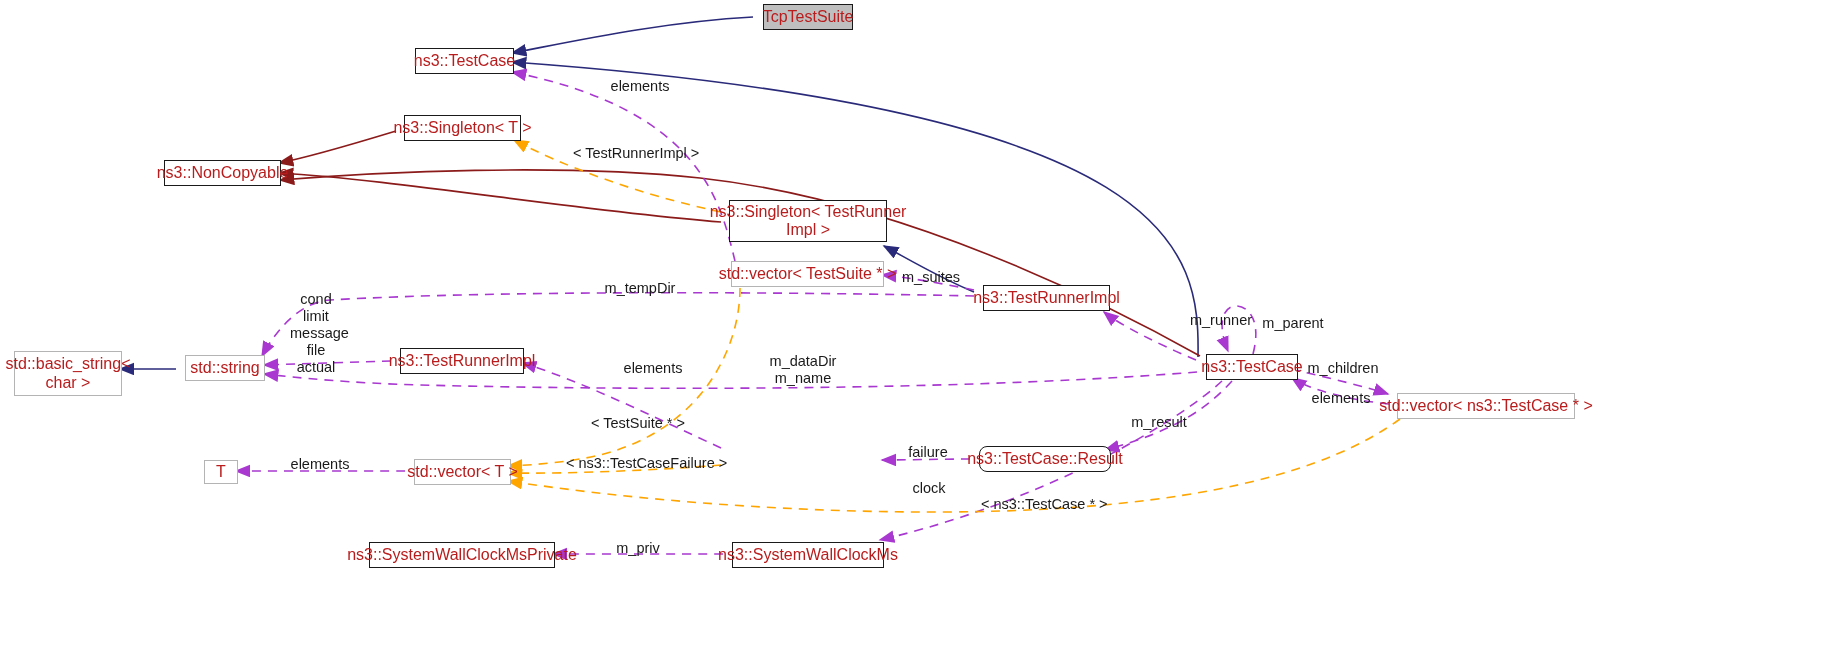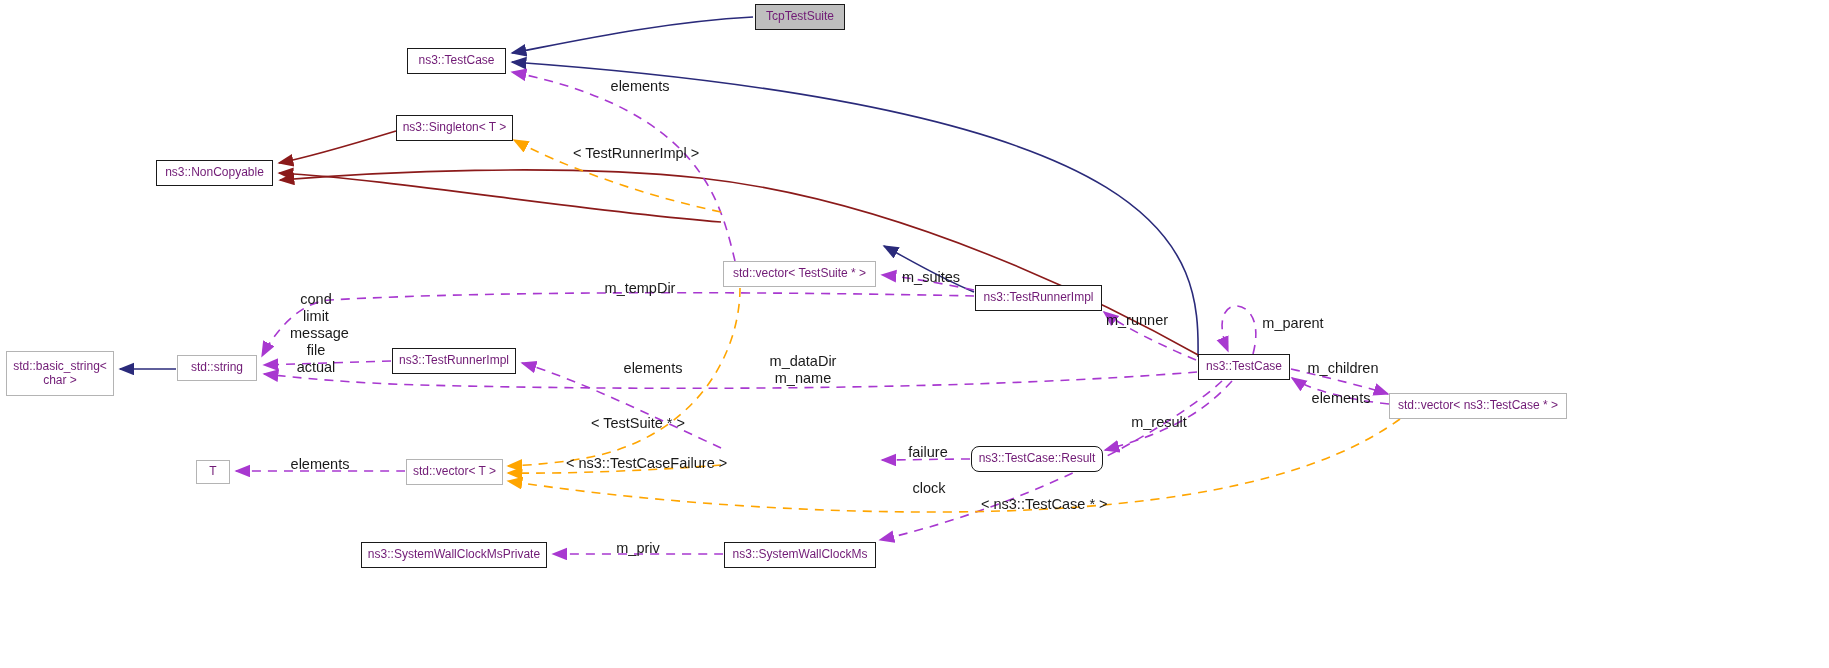--- a/index.html
+++ b/index.html
@@ -1,21 +1,21 @@
 <!DOCTYPE html>
 <html><head>
 <meta charset="utf-8">
 <style>
   html,body{margin:0;padding:0;background:#ffffff;}
   #stage{position:relative;width:1829px;height:668px;background:#ffffff;
          font-family:"Liberation Sans","DejaVu Sans",sans-serif;overflow:hidden;}
   #edges{position:absolute;left:0;top:0;width:1829px;height:668px;}
   .node{position:absolute;box-sizing:border-box;display:flex;align-items:center;
         justify-content:center;text-align:center;background:#ffffff;
-        font-size:12px;color:#701a75;line-height:1.15;white-space:pre;}
+        font-size:16px;color:#b91c1c;line-height:1.15;white-space:pre;margin-left:8px;}
   .node.solid{border:1.5px solid #1a1a1a;}
   .node.light{border:1.5px solid #b4b4b4;}
   .node.hl{background:#bfbfbf;border:1.5px solid #1a1a1a;}
   .elabel{position:absolute;font-size:14.5px;color:#1a1a1a;white-space:pre;
           text-align:center;line-height:1.18;background:transparent;}
 </style>
 </head>
 <body>
 
 <div id="stage">
@@ -67,20 +67,22 @@
       <path d="M740,288 C740,350 700,430 600,455 C570,462 535,465 508,466" stroke="#ffa500" stroke-dasharray="9,7" marker-end="url(#ah-orange)"></path>
       <path d="M721,465 C660,470 570,474 508,473" stroke="#ffa500" stroke-dasharray="9,7" marker-end="url(#ah-orange)"></path>
       <path d="M1400,419 C1330,470 1200,510 950,512 C760,513 600,495 508,481" stroke="#ffa500" stroke-dasharray="9,7" marker-end="url(#ah-orange)"></path>
     </g>
   </svg>
 
   <div class="node hl" style="left:755px;top:4px;width:90px;height:26px;">TcpTestSuite</div>
   <div class="node solid" style="left:407px;top:48px;width:99px;height:26px;">ns3::TestCase</div>
   <div class="node solid" style="left:396px;top:115px;width:117px;height:26px;">ns3::Singleton&lt; T &gt;</div>
   <div class="node solid" style="left:156px;top:160px;width:117px;height:26px;">ns3::NonCopyable</div>
+  <div class="node solid" style="left:721px;top:200px;width:158px;height:42px;">ns3::Singleton&lt; TestRunner
+Impl &gt;</div>
   <div class="node light" style="left:723px;top:261px;width:153px;height:26px;">std::vector&lt; TestSuite * &gt;</div>
   <div class="node solid" style="left:975px;top:285px;width:127px;height:26px;">ns3::TestRunnerImpl</div>
   <div class="node light" style="left:6px;top:351px;width:108px;height:45px;">std::basic_string&lt;
 char &gt;</div>
   <div class="node light" style="left:177px;top:355px;width:80px;height:26px;">std::string</div>
   <div class="node solid" style="left:392px;top:348px;width:124px;height:26px;">ns3::TestRunnerImpl</div>
   <div class="node solid" style="left:1198px;top:354px;width:92px;height:26px;">ns3::TestCase</div>
   <div class="node light" style="left:1389px;top:393px;width:178px;height:26px;">std::vector&lt; ns3::TestCase * &gt;</div>
   <div class="node light" style="left:196px;top:460px;width:34px;height:24px;">T</div>
   <div class="node light" style="left:406px;top:459px;width:97px;height:26px;">std::vector&lt; T &gt;</div>
@@ -93,21 +95,21 @@
   <div class="elabel" style="left:600px;top:280px;width:80px;">m_tempDir</div>
   <div class="elabel" style="left:898px;top:269px;width:66px;">m_suites</div>
   <div class="elabel" style="left:290px;top:291px;width:52px;">cond
 limit
 message
 file
 actual</div>
   <div class="elabel" style="left:618px;top:360px;width:70px;">elements</div>
   <div class="elabel" style="left:767px;top:353px;width:72px;">m_dataDir
 m_name</div>
-  <div class="elabel" style="left:1102px;top:312px;width:70px;">m_runner</div>
+  <div class="elabel" style="left:1186px;top:312px;width:70px;">m_runner</div>
   <div class="elabel" style="left:1216px;top:315px;width:66px;margin-left:44px;">m_parent</div>
   <div class="elabel" style="left:1305px;top:360px;width:76px;">m_children</div>
   <div class="elabel" style="left:1306px;top:390px;width:70px;">elements</div>
   <div class="elabel" style="left:590px;top:415px;width:96px;">&lt; TestSuite * &gt;</div>
   <div class="elabel" style="left:1127px;top:414px;width:64px;">m_result</div>
   <div class="elabel" style="left:285px;top:456px;width:70px;">elements</div>
   <div class="elabel" style="left:566px;top:455px;width:140px;">&lt; ns3::TestCaseFailure &gt;</div>
   <div class="elabel" style="left:904px;top:444px;width:48px;">failure</div>
   <div class="elabel" style="left:908px;top:480px;width:42px;">clock</div>
   <div class="elabel" style="left:981px;top:496px;width:124px;">&lt; ns3::TestCase * &gt;</div>

